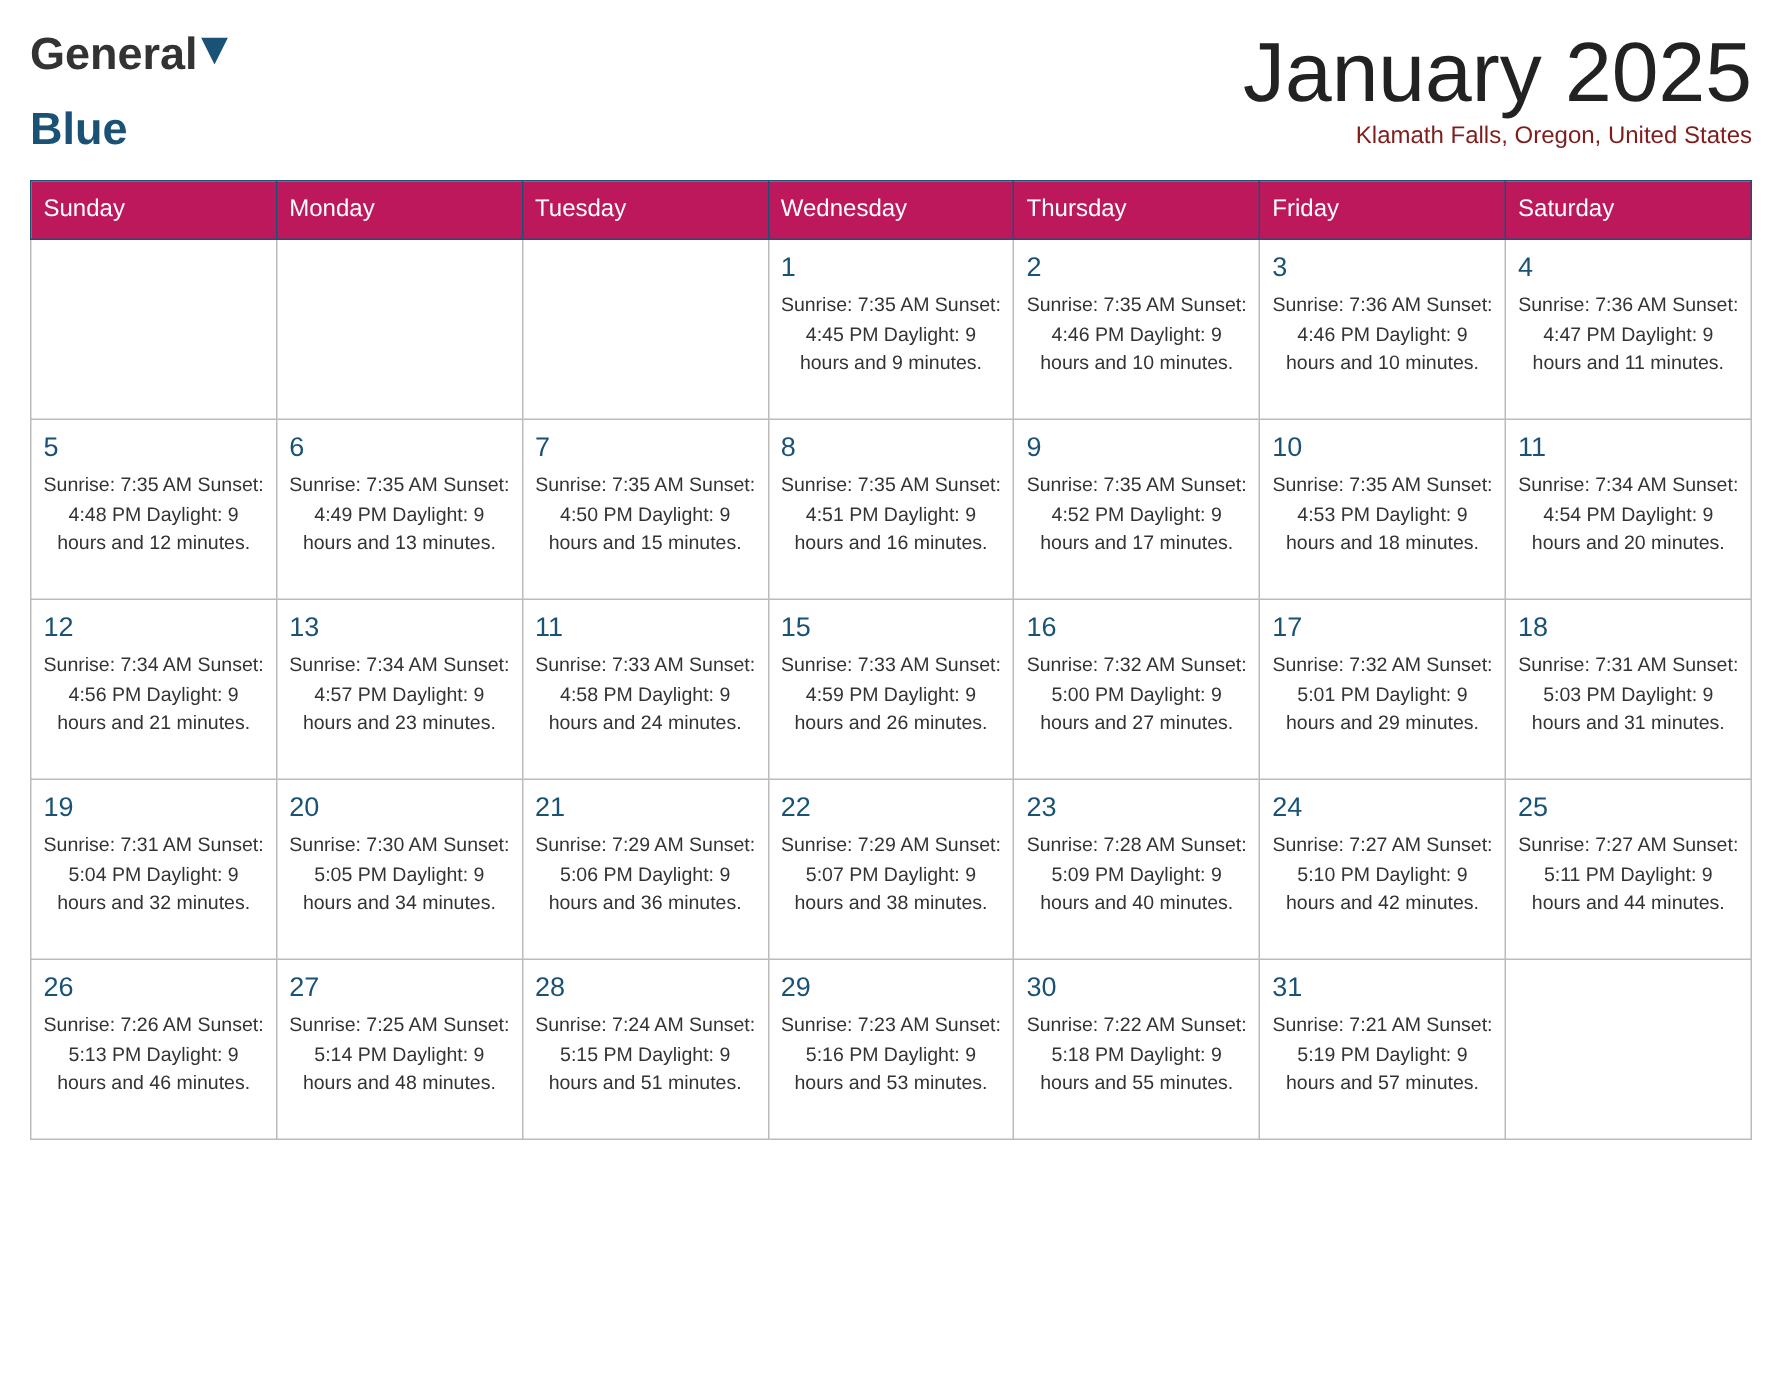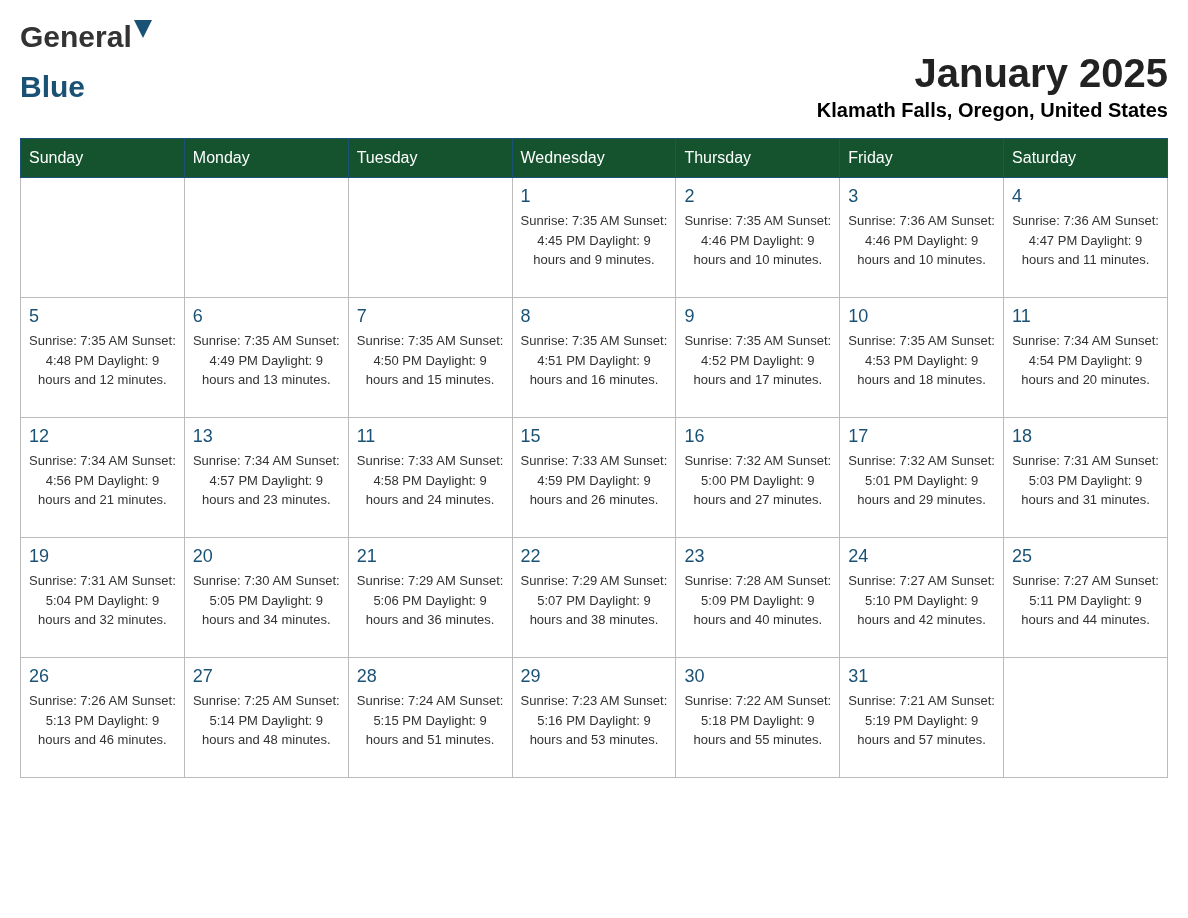--- a/index.html
+++ b/index.html
@@ -18,39 +18,37 @@
     }
     .logo {
       display: flex;
       flex-direction: column;
       align-items: flex-start;
     }
     .title-area {
       text-align: right;
     }
     .month-title {
-      font-size: 40px;
-      font-weight: bold;
+      font-size: 56px;
+      font-weight: normal;
       color: #222;
       line-height: 1;
-      margin-top: 33px;
     }
     .location {
-      font-size: 20px;
-      color: #000000;
+      font-size: 16px;
+      color: #7f1d1d;
       margin-top: 6px;
-      font-weight: bold;
     }
     .calendar {
       width: 100%;
       border-collapse: collapse;
       border: 1px solid #999;
     }
     .calendar th {
-      background-color: #14532d;
+      background-color: #be185d;
       color: #fff;
       font-size: 16px;
       font-weight: normal;
       padding: 10px 8px;
       text-align: left;
       border: 1px solid #1a5276;
     }
     .calendar td {
       border: 1px solid #bbb;
       vertical-align: top;
@@ -70,21 +68,21 @@
       font-size: 13px;
       color: #333;
       line-height: 1.5;
       text-align: center;
     }
     .empty-cell {
       background: #fff;
     }
     .logo-top {
       display: flex;
-      align-items: flex-start;
+      align-items: center;
       gap: 0;
     }
     .logo-text-general {
       font-size: 30px;
       font-weight: bold;
       color: #333;
     }
     .logo-triangle {
       display: inline-block;
       margin-left: 2px;

